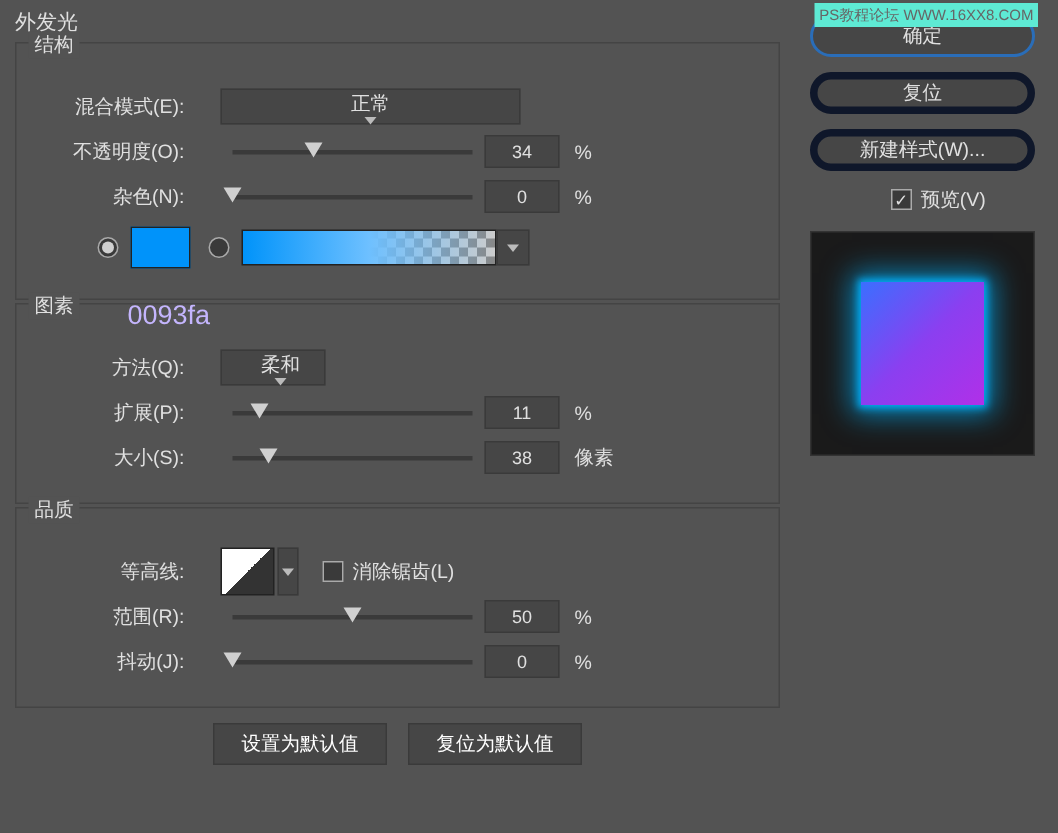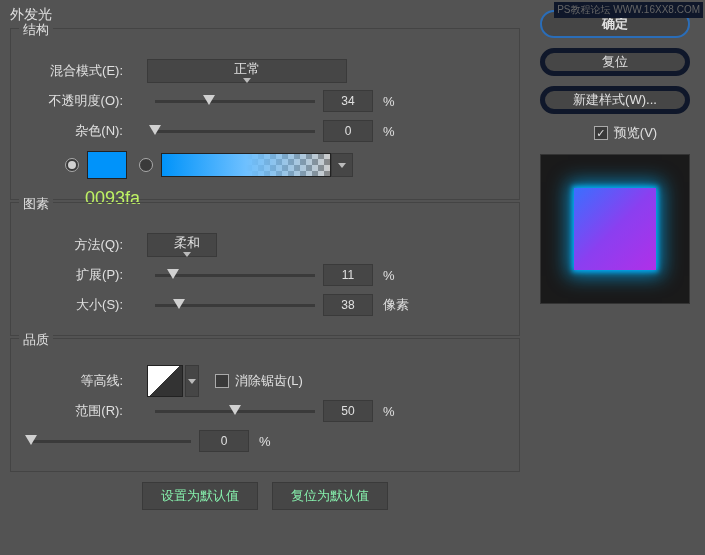--- a/index.html
+++ b/index.html
@@ -1,48 +1,48 @@
 <!DOCTYPE html>
 <html><head>
 <meta charset="utf-8">
 <style>
 * { margin: 0; padding: 0; box-sizing: border-box; font-family: "Microsoft YaHei", sans-serif; }
 body { background: #535353; width: 705px; height: 555px; color: #e0e0e0; font-size: 13px; position: relative; }
 .main-panel { position: absolute; left: 0; top: 0; width: 530px; height: 555px; padding: 6px 10px; }
 .right-panel { position: absolute; left: 530px; top: 0; width: 175px; height: 555px; padding: 10px; }
-.watermark { position: absolute; top: 2px; right: 2px; background: #0f172a; color: #666; font-size: 10px; padding: 1px 3px; z-index: 100; text-align: center; }
+.watermark { position: absolute; top: 2px; right: 13px; background: #5eead4; color: #666; font-size: 10px; padding: 1px 3px; z-index: 100; text-align: center; }
 .title { font-size: 14px; margin-bottom: 4px; }
 .section { border: 1px solid #444; padding: 8px 12px 12px 12px; margin-bottom: 2px; position: relative; }
 .sec-label { position: relative; top: -16px; left: -4px; background: #535353; padding: 0 4px; display: inline-block; margin-bottom: -10px; }
 .row { display: flex; align-items: center; margin: 6px 0; height: 24px; }
 .lbl { width: 100px; text-align: right; margin-right: 24px; }
 .dropdown { background: #464646; border: 1px solid #3a3a3a; height: 24px; display: flex; align-items: center; justify-content: space-between; padding: 0 8px; cursor: pointer; flex-direction: column; }
 .dd-blend { width: 200px; }
 .dd-method { width: 70px; padding-left: 18px; }
 .caret { width: 0; height: 0; border-left: 4px solid transparent; border-right: 4px solid transparent; border-top: 5px solid #bbb; }
 .slider { flex: 1; height: 20px; position: relative; margin: 0 8px; max-width: 160px; }
 .slider-track { position: absolute; top: 9px; left: 0; right: 0; height: 3px; background: #3a3a3a; }
 .slider-thumb { position: absolute; top: 4px; width: 0; height: 0; border-left: 6px solid transparent; border-right: 6px solid transparent; border-top: 10px solid #d0d0d0; transform: translateX(-6px); }
 .numbox { width: 50px; height: 22px; background: #464646; border: 1px solid #3a3a3a; color: #e0e0e0; text-align: center; font-size: 12px; }
 .unit { margin-left: 10px; width: 30px; }
 .color-row { display: flex; align-items: center; margin: 8px 0; padding-left: 42px;}
 .radio { width: 14px; height: 14px; border-radius: 50%; border: 1px solid #aaa; background: #3a3a3a; display: inline-flex; align-items: center; justify-content: center; margin-right: 8px; cursor: pointer; }
 .radio.selected:after { content: ''; width: 8px; height: 8px; border-radius: 50%; background: #d0d0d0; }
 .swatch { width: 40px; height: 28px; background: #0093fa; border: 1px solid #222; cursor: pointer; margin-right: 12px; }
 .gradient { width: 170px; height: 24px; border: 1px solid #222; background: linear-gradient(to right, #0093fa 0%, #6ec0ff 50%, rgba(255,255,255,0) 100%), repeating-conic-gradient(#888 0 25%, #ccc 0 50%) 0/12px 12px; cursor: pointer; }
 .grad-dd { width: 22px; height: 24px; background: #464646; border: 1px solid #3a3a3a; display: flex; align-items: center; justify-content: center; cursor: pointer; }
-.hex { position: absolute; left: 85px; top: 188px; color: #bef264; font-size: 18px; }
+.hex { position: absolute; left: 85px; top: 200px; color: #c4b5fd; font-size: 18px; }
 .contour { width: 36px; height: 32px; border: 1px solid #222; background: linear-gradient(135deg, #fff 0 50%, #333 50% 100%); cursor: pointer; margin-right: 2px; }
 .contour-dd { width: 14px; height: 32px; background: #464646; border: 1px solid #3a3a3a; display: flex; align-items: center; justify-content: center; cursor: pointer; }
 .checkbox { width: 14px; height: 14px; border: 1px solid #aaa; background: #3a3a3a; margin: 0 6px 0 16px; cursor: pointer; display: inline-flex; align-items: center; justify-content: center; }
 .checkbox.checked:after { content: '✓'; color: #e0e0e0; font-size: 11px; }
 .btn-row { display: flex; justify-content: center; gap: 14px; margin-top: 10px; }
-.btn { background: #464646; border: 1px solid #3a3a3a; padding: 4px 18px; cursor: pointer; font-size: 13px; color: #86efac; }
+.btn { background: #464646; border: 1px solid #3a3a3a; padding: 4px 18px; cursor: pointer; font-size: 13px; color: #ffffff; }
 .rbtn { background: #464646; border: 5px solid #0f172a; border-radius: 14px; height: 28px; width: 150px; display: flex; align-items: center; justify-content: center; cursor: pointer; margin-bottom: 10px; font-size: 13px; }
-.rbtn.primary { border: 2px solid #2a6db8; font-weight: bold; }
+.rbtn.primary { border: 2px solid #2a6db8; }
 .preview-row { display: flex; align-items: center; justify-content: center; margin: 6px 0 12px 0; text-align: center; }
 .preview-box { width: 150px; height: 150px; background: #1a1a1a; border: 1px solid #333; display: flex; align-items: center; justify-content: center; margin-top: 6px; }
 .glow-sq { width: 82px; height: 82px; background: linear-gradient(135deg, #3a6fff 0%, #8b3ff0 50%, #b030e8 100%); box-shadow: 0 0 18px 6px rgba(0,180,255,0.7), 0 0 5px 2px rgba(0,180,255,0.9); }
 </style>
 </head>
 <body>
 
 <div class="watermark">PS教程论坛 WWW.16XX8.COM</div>
 
 <div class="main-panel">
@@ -141,20 +141,21 @@
       <span class="lbl">范围(R):</span>
       <div class="slider">
         <div class="slider-track"></div>
           <div class="slider-thumb" style="left:50%"></div>
       </div>
       <input class="numbox" value="50" style="">
       <span class="unit">%</span>
     </div>
 
     <div class="row">
+      <span class="lbl">抖动(J):</span>
       <div class="slider">
         <div class="slider-track"></div>
           <div class="slider-thumb" style="left:0%"></div>
       </div>
       <input class="numbox" value="0" style="">
       <span class="unit">%</span>
     </div>
   </div>
 
   <div class="btn-row">

